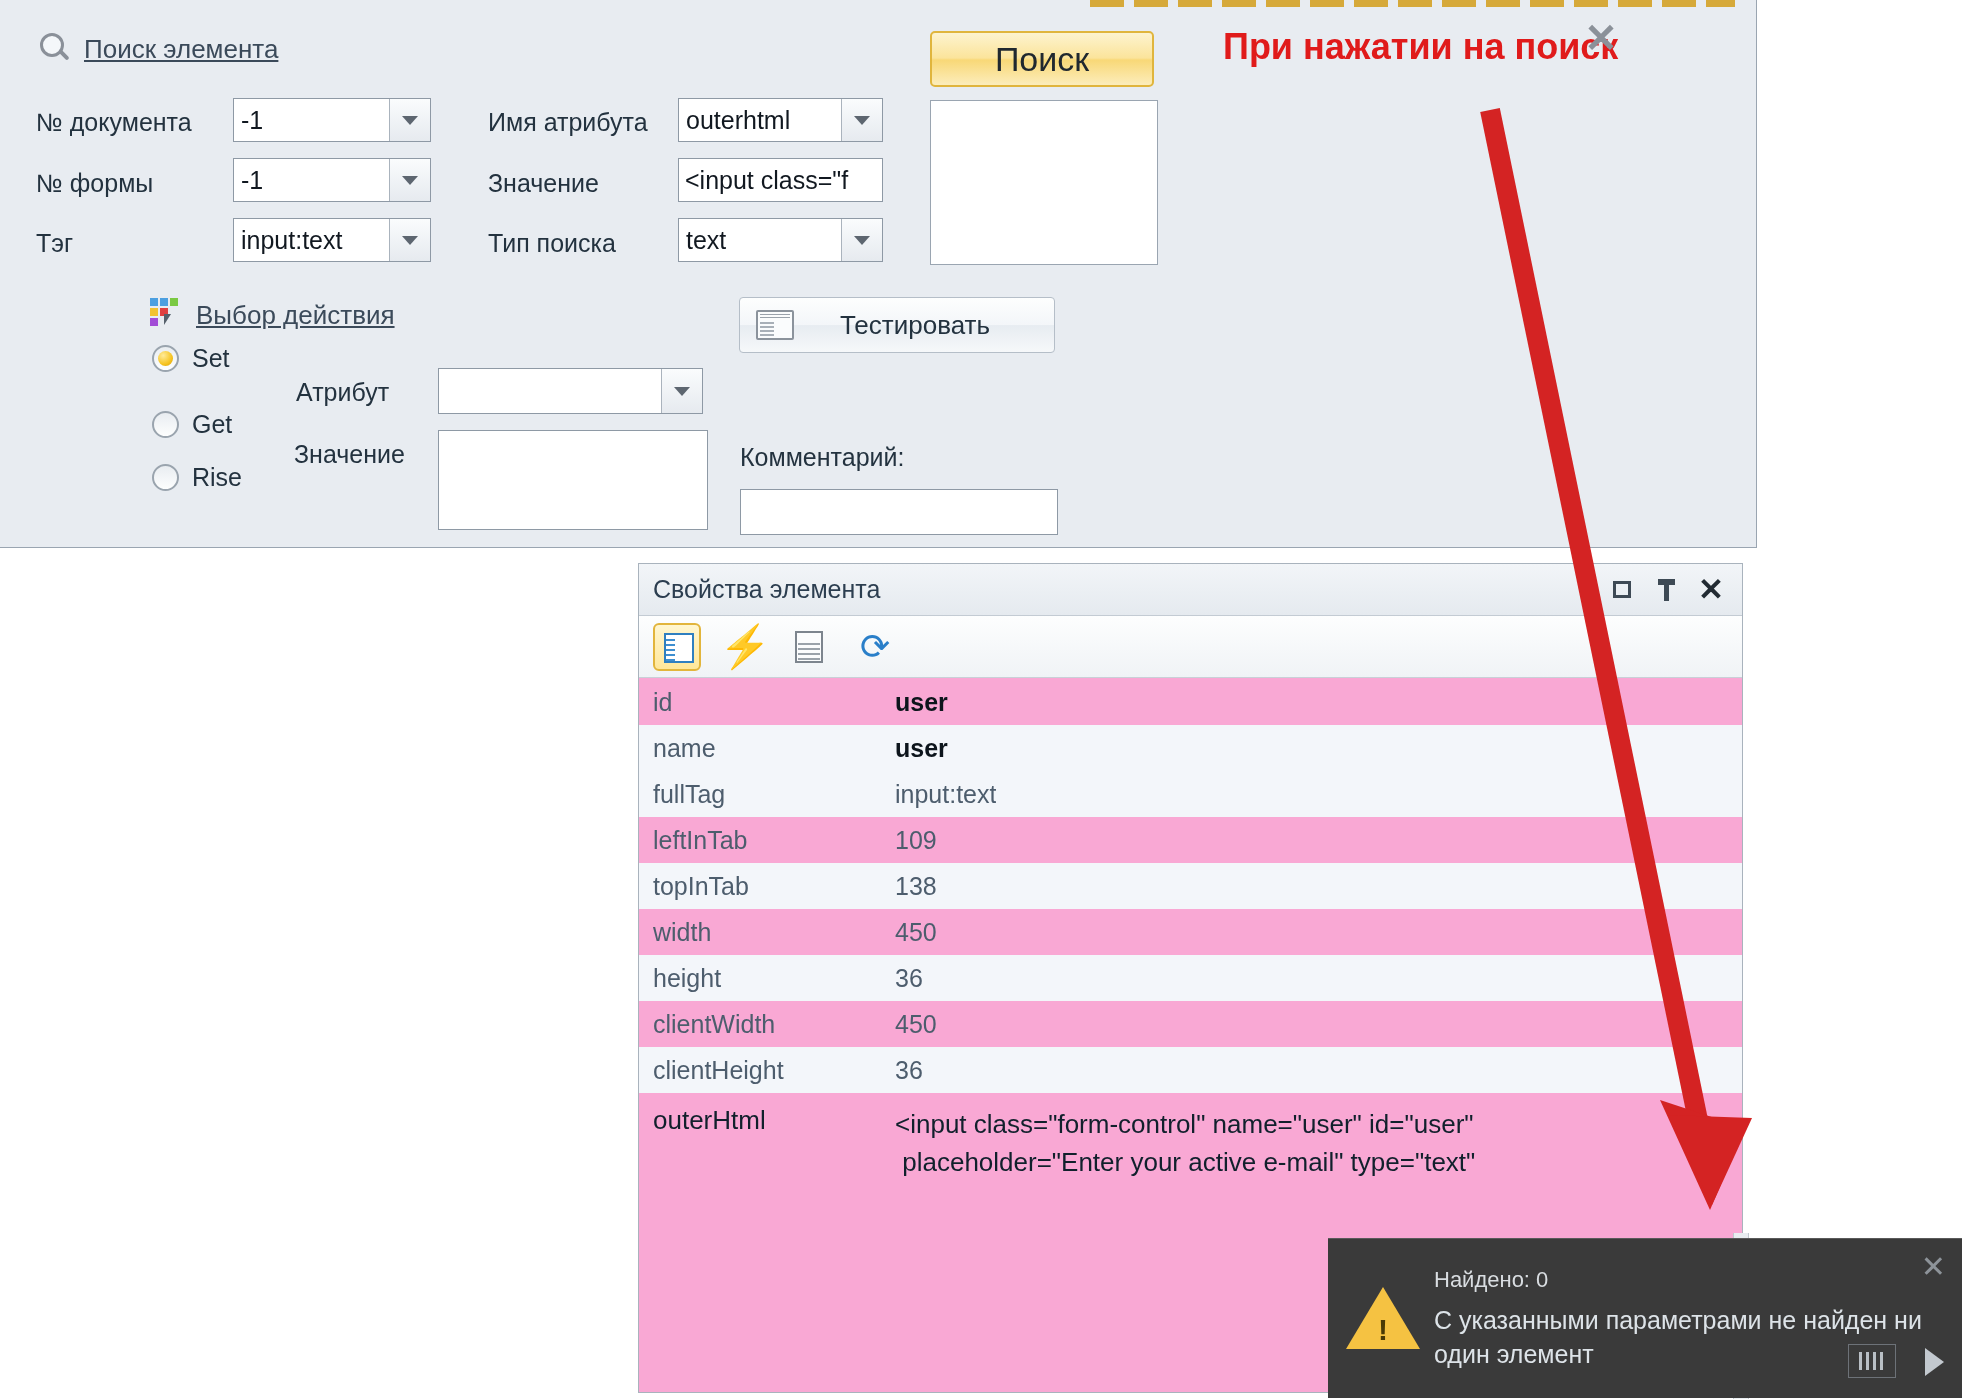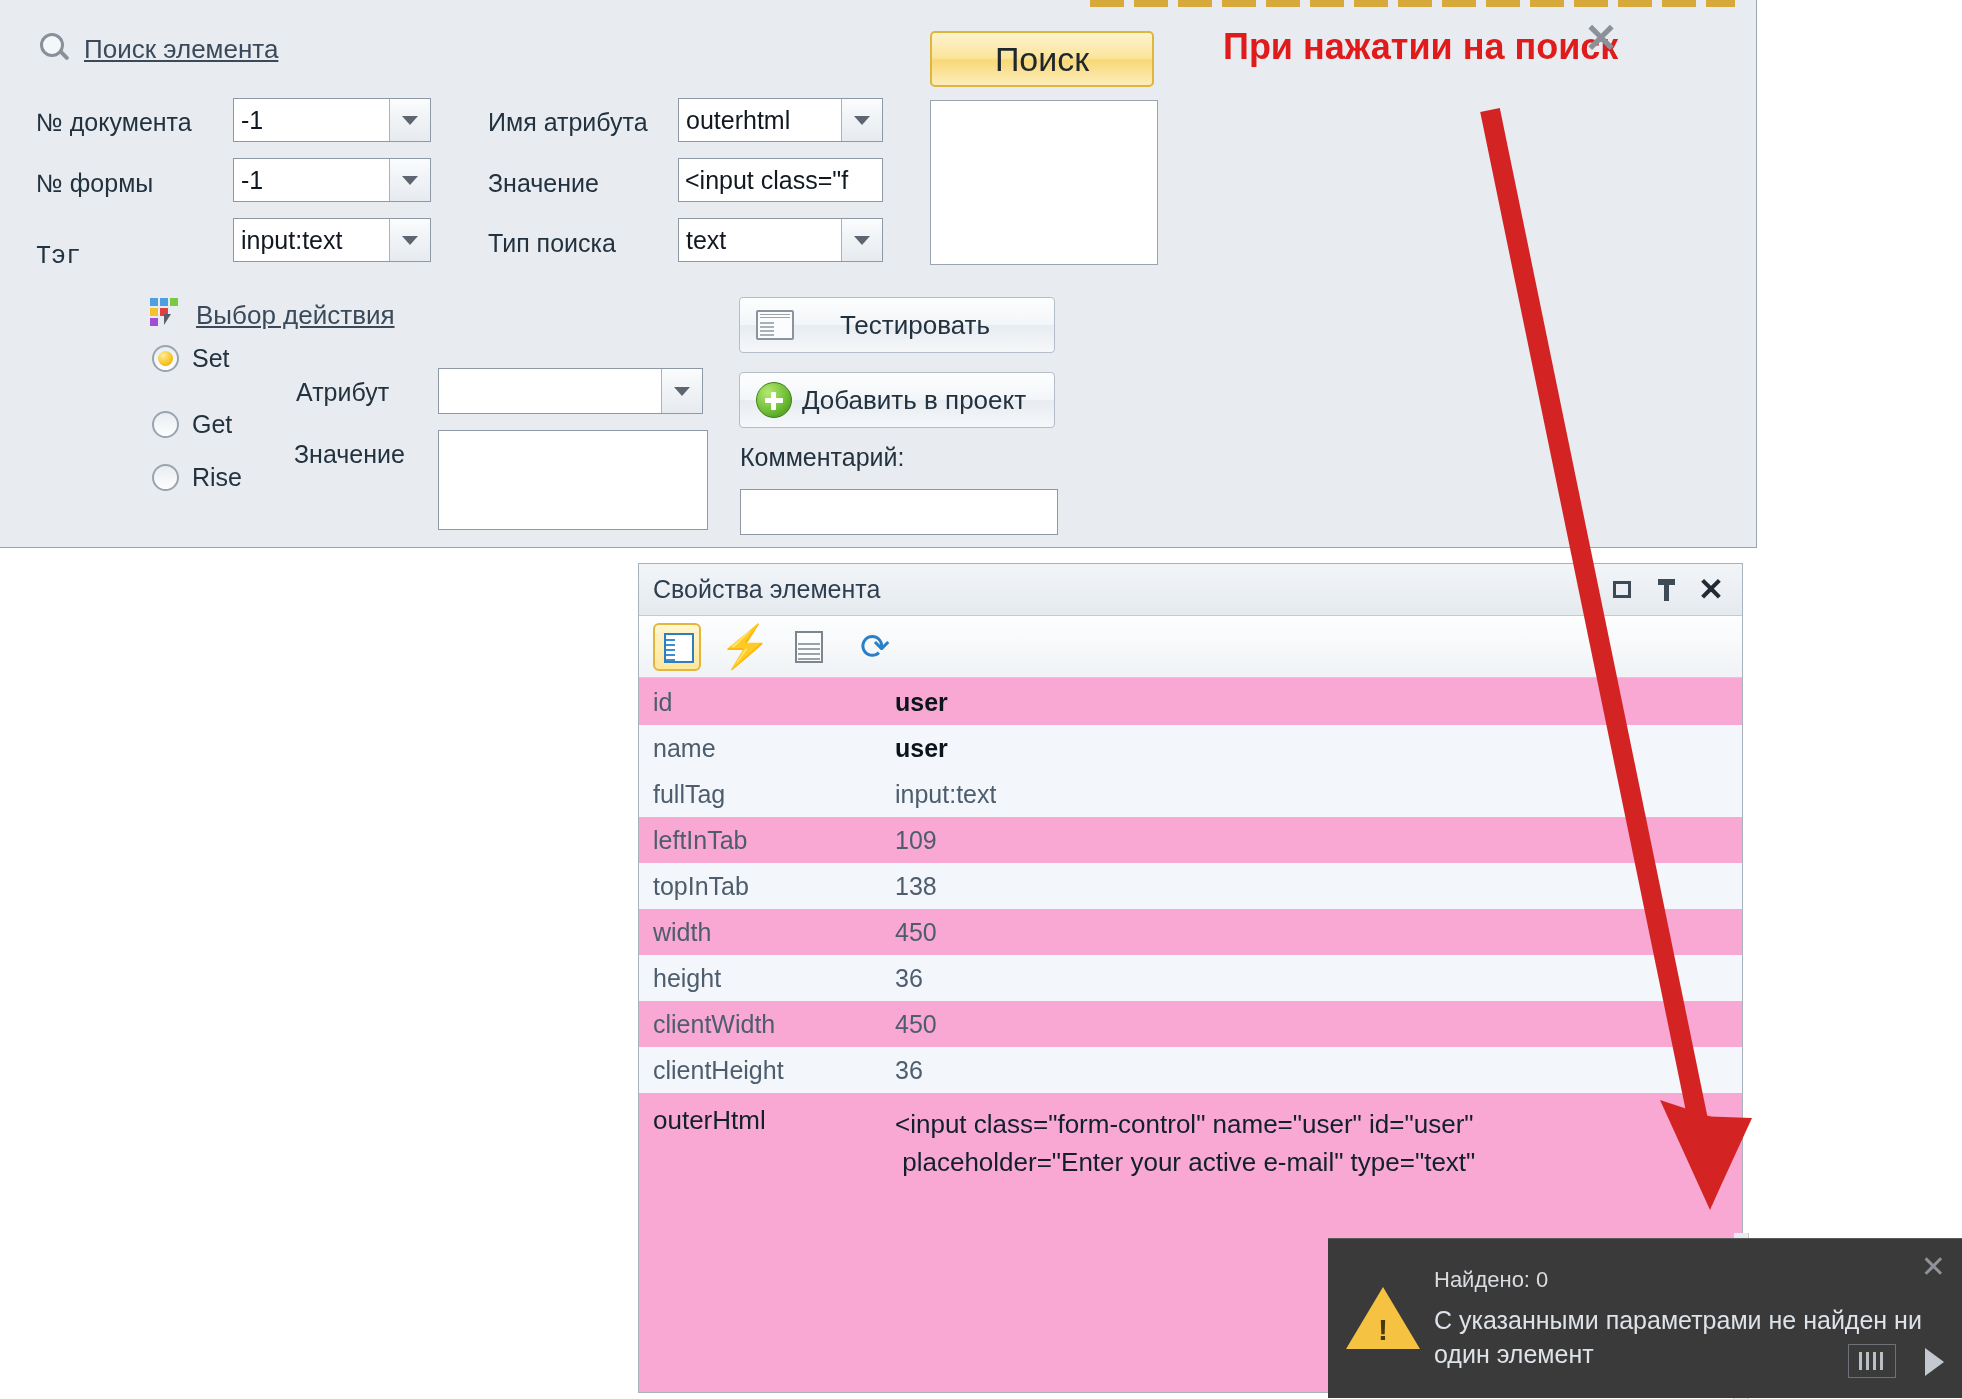--- a/index.html
+++ b/index.html
@@ -525,21 +525,21 @@
   </div>
 
   <div class="fld-label" style="left:36px; top:169px;">№ формы</div>
   <div class="combo" style="left:233px; top:158px; width:198px; height:44px;">
     <span class="cval">-1</span>
     <span class="cbtn">
         <span class="caret"></span>
       </span>
   </div>
 
-  <div class="fld-label" style="left:36px; top:242px;font-family:Liberation Mono, monospace;">Тэг</div>
+  <div class="fld-label" style="left:36px; top:229px;">Тэг</div>
   <div class="combo" style="left:233px; top:218px; width:198px; height:44px;">
     <span class="cval">input:text</span>
     <span class="cbtn">
         <span class="caret"></span>
       </span>
   </div>
 
   <div class="fld-label" style="left:488px; top:108px;">Имя атрибута</div>
   <div class="combo" style="left:678px; top:98px; width:205px; height:44px;">
     <span class="cval">outerhtml</span>
@@ -600,24 +600,20 @@
 
   <div class="fld-label" style="left:294px; top:440px;">Значение</div>
   <div class="textbox" style="left:438px; top:430px; width:270px; height:100px;">
     <span></span>
   </div>
 
   <div class="ribbon-btn" style="left:739px; top:297px; width:316px; height:56px;">
     <span class="test-icon"></span>
     <span class="rlabel">Тестировать</span>
   </div>
-  <div class="ribbon-btn" style="left:739px; top:372px; width:316px; height:56px;">
-    <span class="plus-icon"></span>
-    <span class="rlabel">Добавить в проект</span>
-  </div>
 
   <div class="fld-label" style="left:740px; top:443px;">Комментарий:</div>
   <div class="textbox" style="left:740px; top:489px; width:318px; height:46px;">
     <span></span>
   </div>
 </div>
 
 <div id="props-panel">
   <div id="props-title-bar">
     <span id="props-title">Свойства элемента</span>

